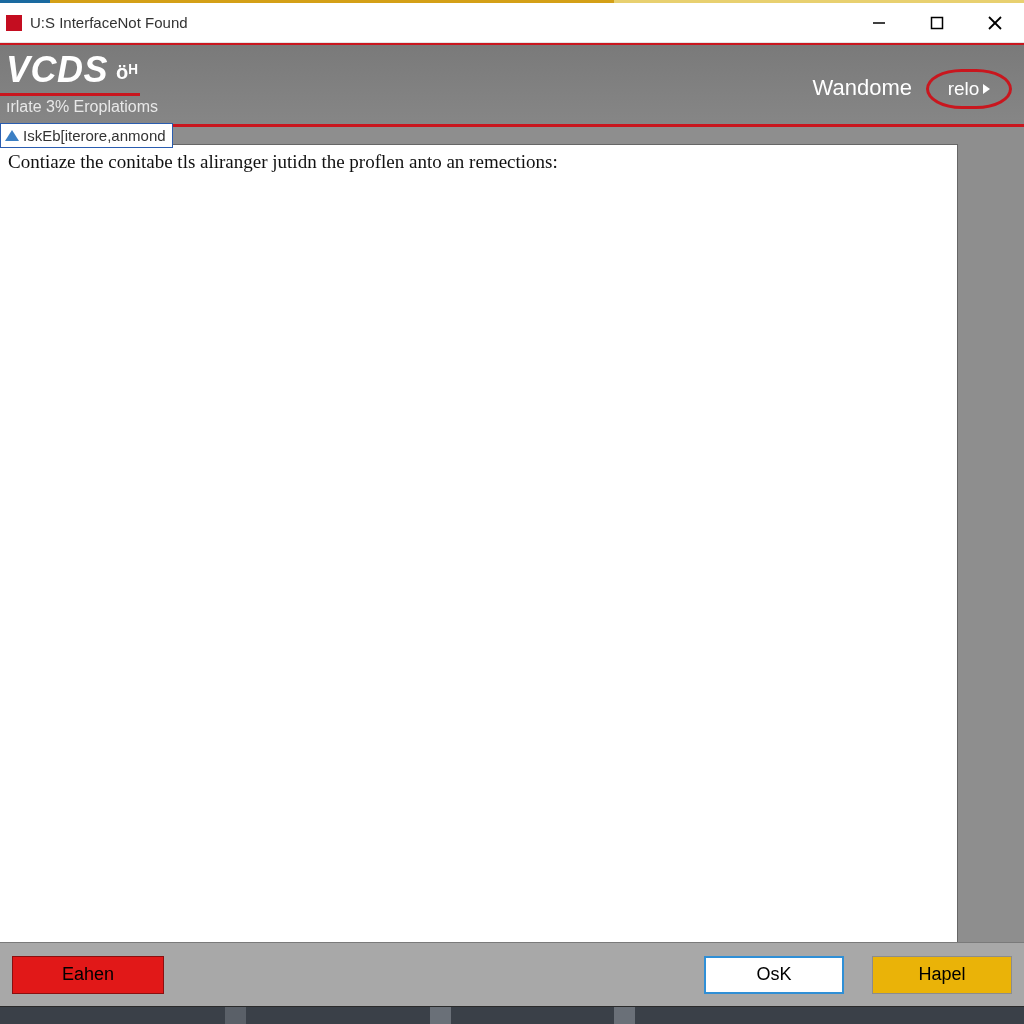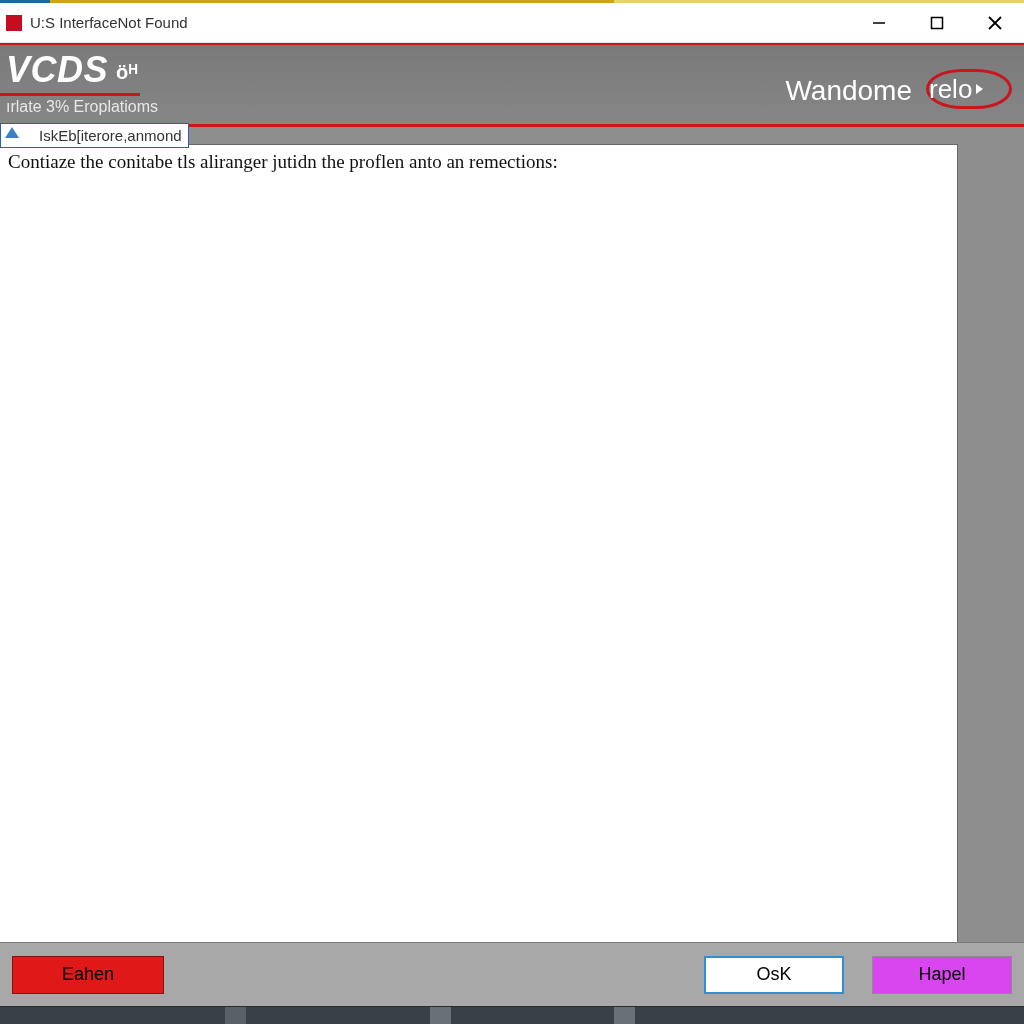--- a/index.html
+++ b/index.html
@@ -16,37 +16,37 @@
   .titlebar-title { font-size:15px; color:#333; }
   .window-controls { margin-left:auto; display:flex; height:100%; }
   .wc { width:58px; display:flex; align-items:center; justify-content:center; color:#000; font-size:18px; }
   .wc svg { display:block; }
 
   .banner { height: 84px; background: linear-gradient(to bottom, #7a7a7a 0%, #868686 100%); border-top: 2px solid #c9161e; border-bottom: 3px solid #c9161e; position:relative; color:#fff; }
   .brand { position:absolute; top:4px; left:6px; font-size:36px; font-weight:700; letter-spacing:0.5px; font-style:italic; font-family: Arial, sans-serif; }
   .brand-mark { display:inline-block; margin-left:8px; font-size:20px; vertical-align: middle; font-style:normal; }
   .brand-underline { position:absolute; top:48px; left:0; width:140px; height:3px; background:#c9161e; }
   .banner-sub { position:absolute; bottom:8px; left:6px; font-size:16px; color:#e8e8e8; }
-  .banner-right-link { position:absolute; right:112px; top:30px; font-size:28px; color:#fff; }
-  .relo-pill { position:absolute; right:12px; top:24px; width:86px; height:40px; border:3px solid #c9161e; border-radius:50%/60%; display:flex; align-items:center; justify-content:flex-start; font-size:26px; color:#fff; }
+  .banner-right-link { position:absolute; right:112px; top:30px; font-size:22px; color:#fff; }
+  .relo-pill { position:absolute; right:12px; top:24px; width:86px; height:40px; border:3px solid #c9161e; border-radius:50%/60%; display:flex; align-items:center; justify-content:center; font-size:19px; color:#fff; }
   .relo-pill .tri { margin-left:4px; display:inline-block; width:0; height:0; border-top:5px solid transparent; border-bottom:5px solid transparent; border-left:7px solid #fff; }
 
   .body-area { flex:1; background:#8e8e8e; position:relative; }
 
-  .tag-tab { position:absolute; top:-4px; left:0; background:#fff; border:1.5px solid #2a5db0; padding:3px 6px 3px 4px; font-size:15px; color:#333; display:flex; align-items:flex-start; gap:20px; z-index:2; }
+  .tag-tab { position:absolute; top:-4px; left:0; background:#fff; border:1.5px solid #2a5db0; padding:3px 6px 3px 4px; font-size:15px; color:#333; display:flex; align-items:center; gap:4px; z-index:2; }
   .tag-tab .tri { width:0; height:0; border-left:7px solid transparent; border-right:7px solid transparent; border-bottom:11px solid #3b7fc4; }
 
   .content-box { position:absolute; top:17px; left:0; right:66px; bottom:0; background:#fff; border:1px solid #666; border-left:none; border-bottom:none; }
   .content-text { padding:6px 8px 8px 8px; font-size:19px; color:#111; font-family: Georgia, "Times New Roman", serif; }
 
   .footer { height: 64px; background:#a8a8a8; border-top:1px solid #7a7a7a; position:absolute; bottom:18px; left:0; right:0; display:flex; align-items:center; padding:0 12px; }
   .btn { height:38px; display:flex; align-items:center; justify-content:center; font-size:18px; border:1px solid #999; background:#f0f0f0; }
   .btn-eahen { width:152px; background:#e11818; color:#000; border:1px solid #8a0f0f; margin-right:auto;align-items:center; }
   .btn-osk { width:140px; background:#fff; border:2.5px solid #2f8fd6; margin-right:28px; }
-  .btn-hapel { width:140px; background:#d946ef; border:1px solid #8c8c8c; }
+  .btn-hapel { width:140px; background:#eab308; border:1px solid #8c8c8c; }
 
   .taskbar-strip { position:absolute; bottom:0; left:0; right:0; height:18px; background:linear-gradient(to right, #3a4048 0 22%, #5a6068 22% 24%, #3a4048 24% 42%, #6a7078 42% 44%, #3a4048 44% 60%, #6a7078 60% 62%, #3a4048 62% 100%); border-top:1px solid #2a2a2a; }
 </style>
 </head>
 <body>
 
 <div class="top-accent"></div>
 <div class="top-strip"></div>
 
 <div class="window">

